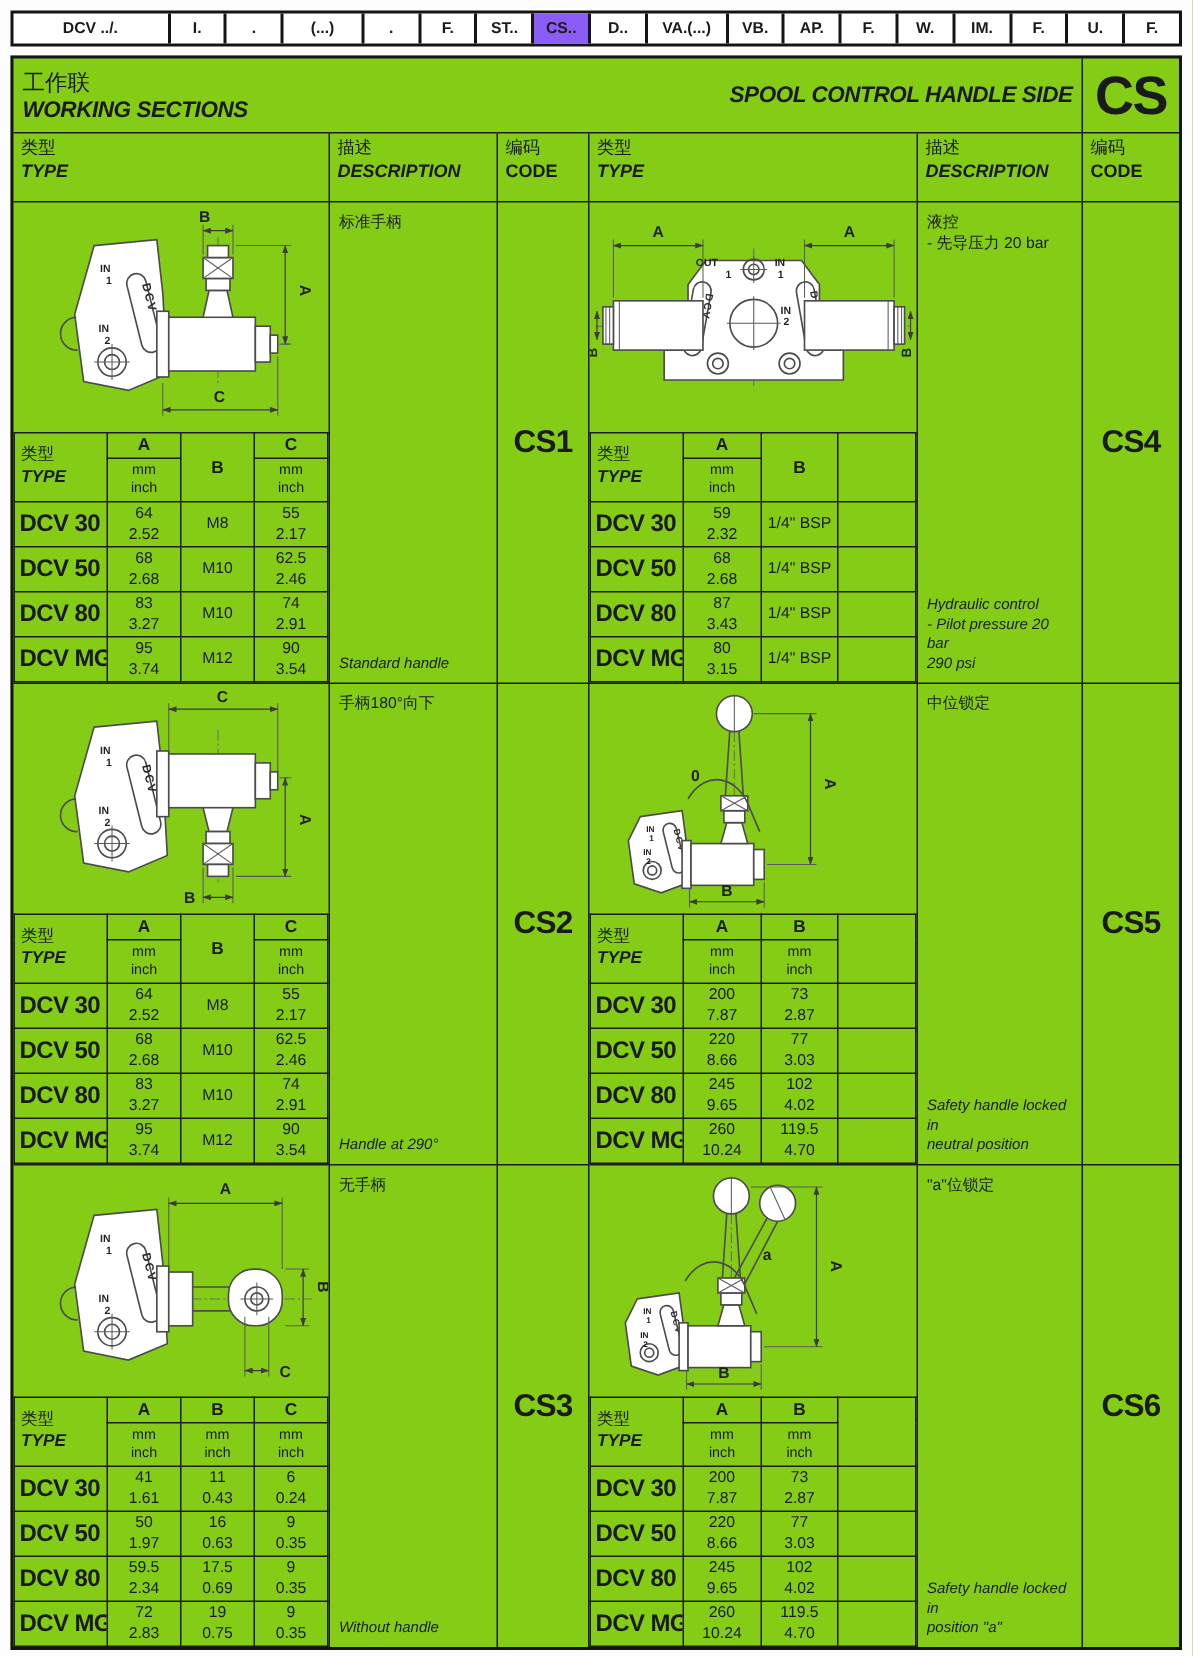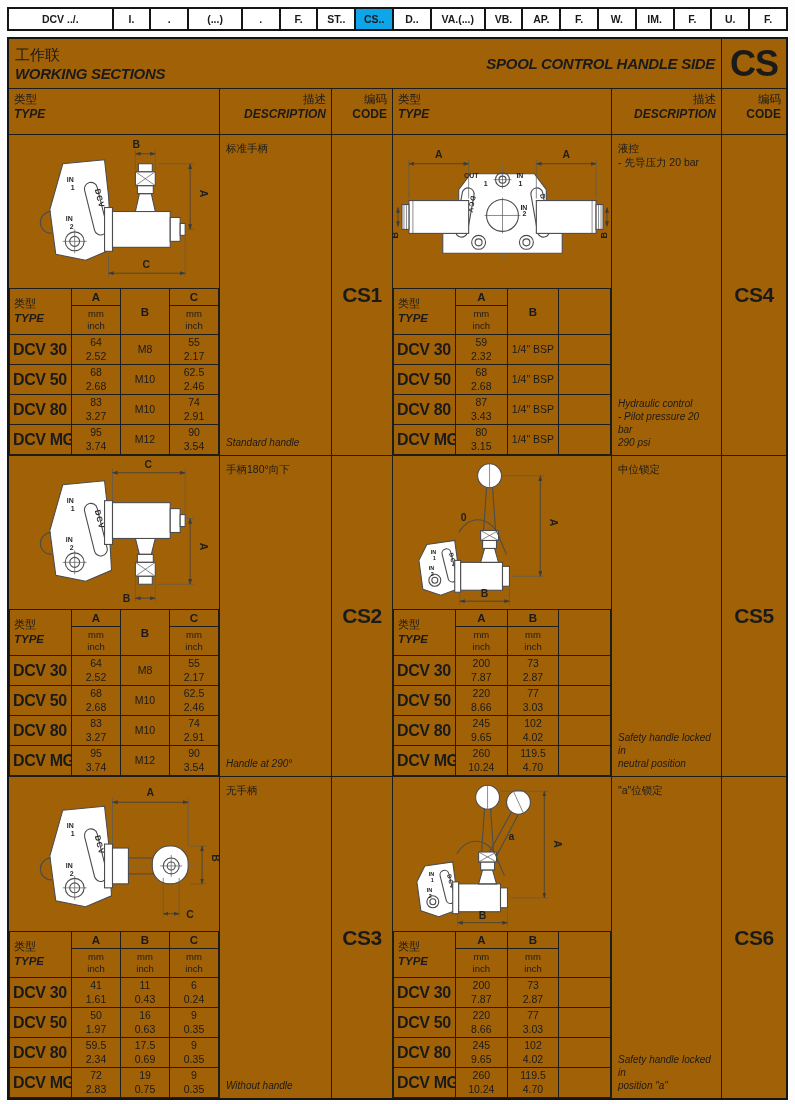--- a/index.html
+++ b/index.html
@@ -6,44 +6,44 @@
   body { background: #e9e9e9; font-family: "Liberation Sans", "DejaVu Sans", sans-serif; color: #1a1a1a; }
   .page { width: 795px; height: 1104px; background: #fdfdfd; margin: 0 auto; padding-top: 7px; overflow: hidden; }
 
   
   .tabbar { display: flex; margin: 0 7px; height: 24px; border: 2px solid #151515; background: #fff; }
   .tab { flex: 1 1 0; display: flex; align-items: center; justify-content: center;
          font-size: 10.5px; font-weight: bold; white-space: nowrap; padding: 0 2px; }
   .tab + .tab { border-left: 2px solid #151515; }
   .tab.wide { flex: 3.1 1 0; border-radius: 10px; }
   .tab.md { flex: 1.5 1 0; }
-  .tab.sel { background: #0ea5e9; }
+  .tab.sel { background: #8b5cf6; }
 
   
-  .main { margin: 6px 7px 0; height: 1063px; border: 2px solid #151515; background: #a16207;
+  .main { margin: 6px 7px 0; height: 1063px; border: 2px solid #151515; background: #84cc16;
           display: grid;
           grid-template-columns: 211px 112px 61px 219px 110px 1fr;
           grid-template-rows: 50px 46px 1fr 1fr 1fr; }
   .cell { border-right: 1px solid #1d1d1d; border-bottom: 1px solid #1d1d1d; min-width: 0; min-height: 0; }
   .cell:nth-child(6n+1) { }
   .no-r { border-right: none; }
   .no-b { border-bottom: none; }
 
   
   .titleband { grid-column: 1 / 6; display: flex; justify-content: space-between; align-items: center;
                padding: 3px 6px 3px 6px; }
   .tblock .zh { font-size: 15px; }
   .tblock .en { font-size: 15px; font-weight: bold; font-style: italic; letter-spacing: -0.3px; }
   .bigcode { display: flex; align-items: center; justify-content: center;
              font-size: 36px; font-weight: bold; letter-spacing: -1px; }
 
   
   .colhead { padding: 3px 5px; font-size: 11.5px; line-height: 1.3; }
   .colhead .en { font-weight: bold; font-style: italic; font-size: 12px; }
-  .colhead.center { text-align: right; }
+  .colhead.center { text-align: left; }
 
   
   .typecell { display: flex; flex-direction: column; }
   .drawing { flex: 1 1 auto; min-height: 0; overflow: hidden; }
   .drawing svg { width: 100%; height: 100%; display: block; }
 
   .desccell { padding: 6px; display: flex; flex-direction: column; justify-content: space-between; }
   .desccell .zh { font-size: 10.5px; line-height: 1.35; white-space: pre-line; }
   .desccell .en { font-size: 10px; font-style: italic; line-height: 1.3; margin-top: 11px; white-space: pre-line; }
 

